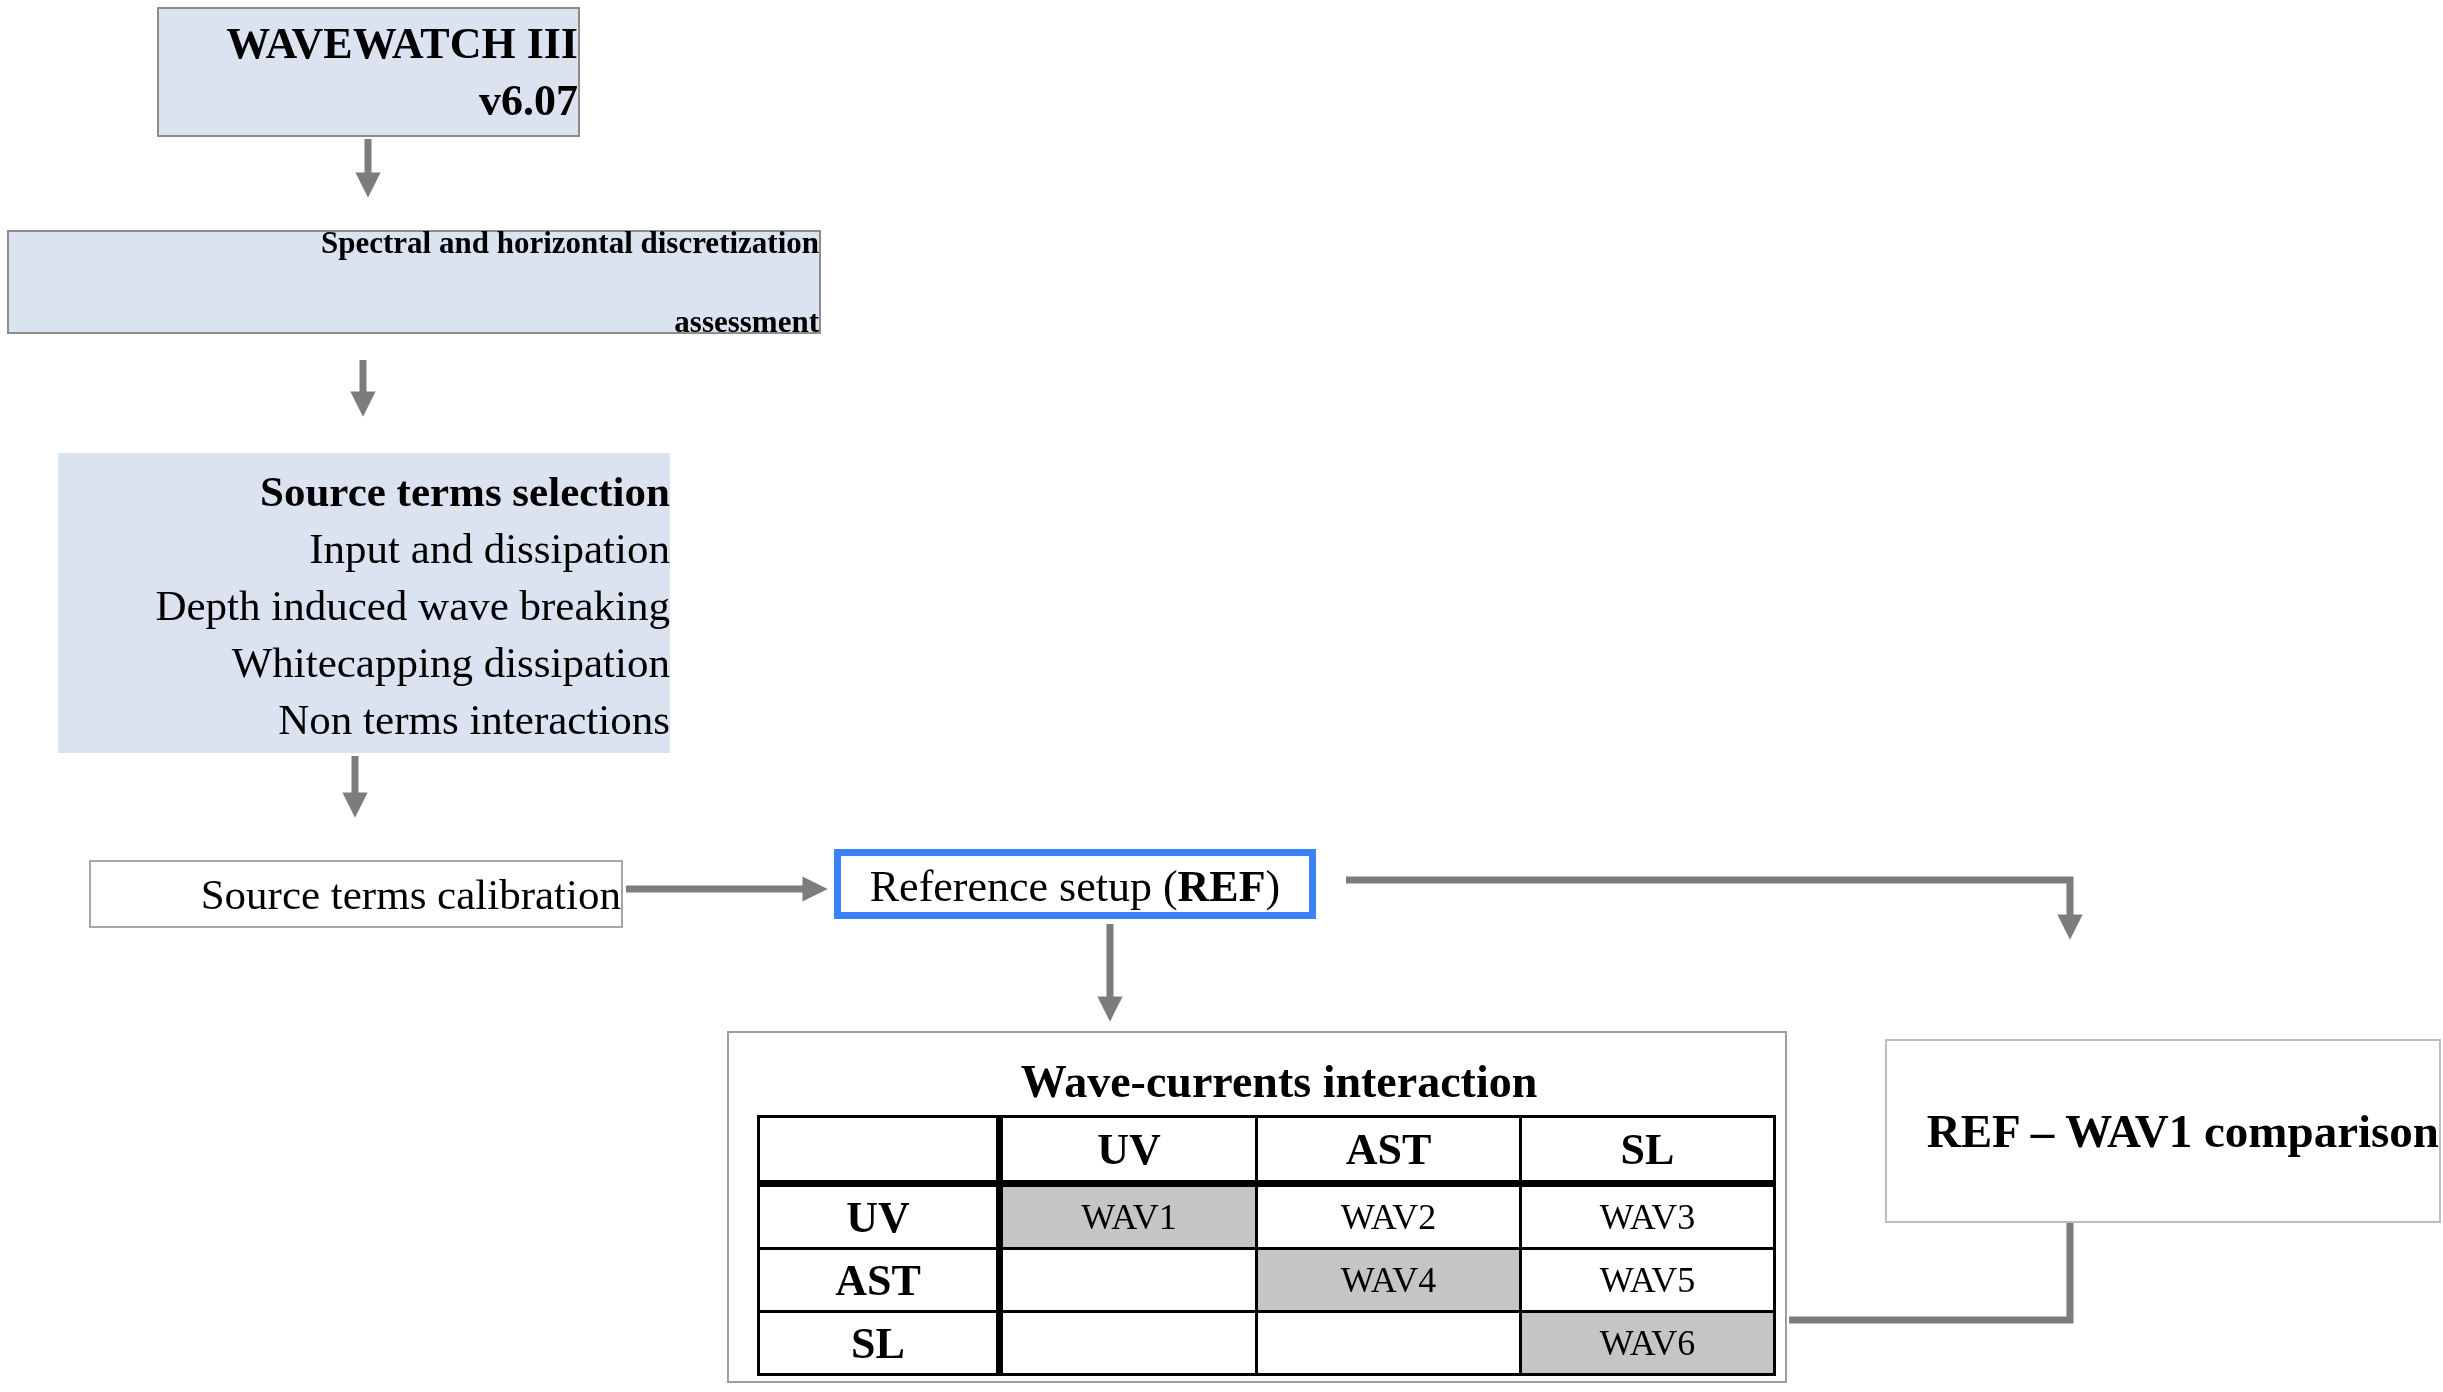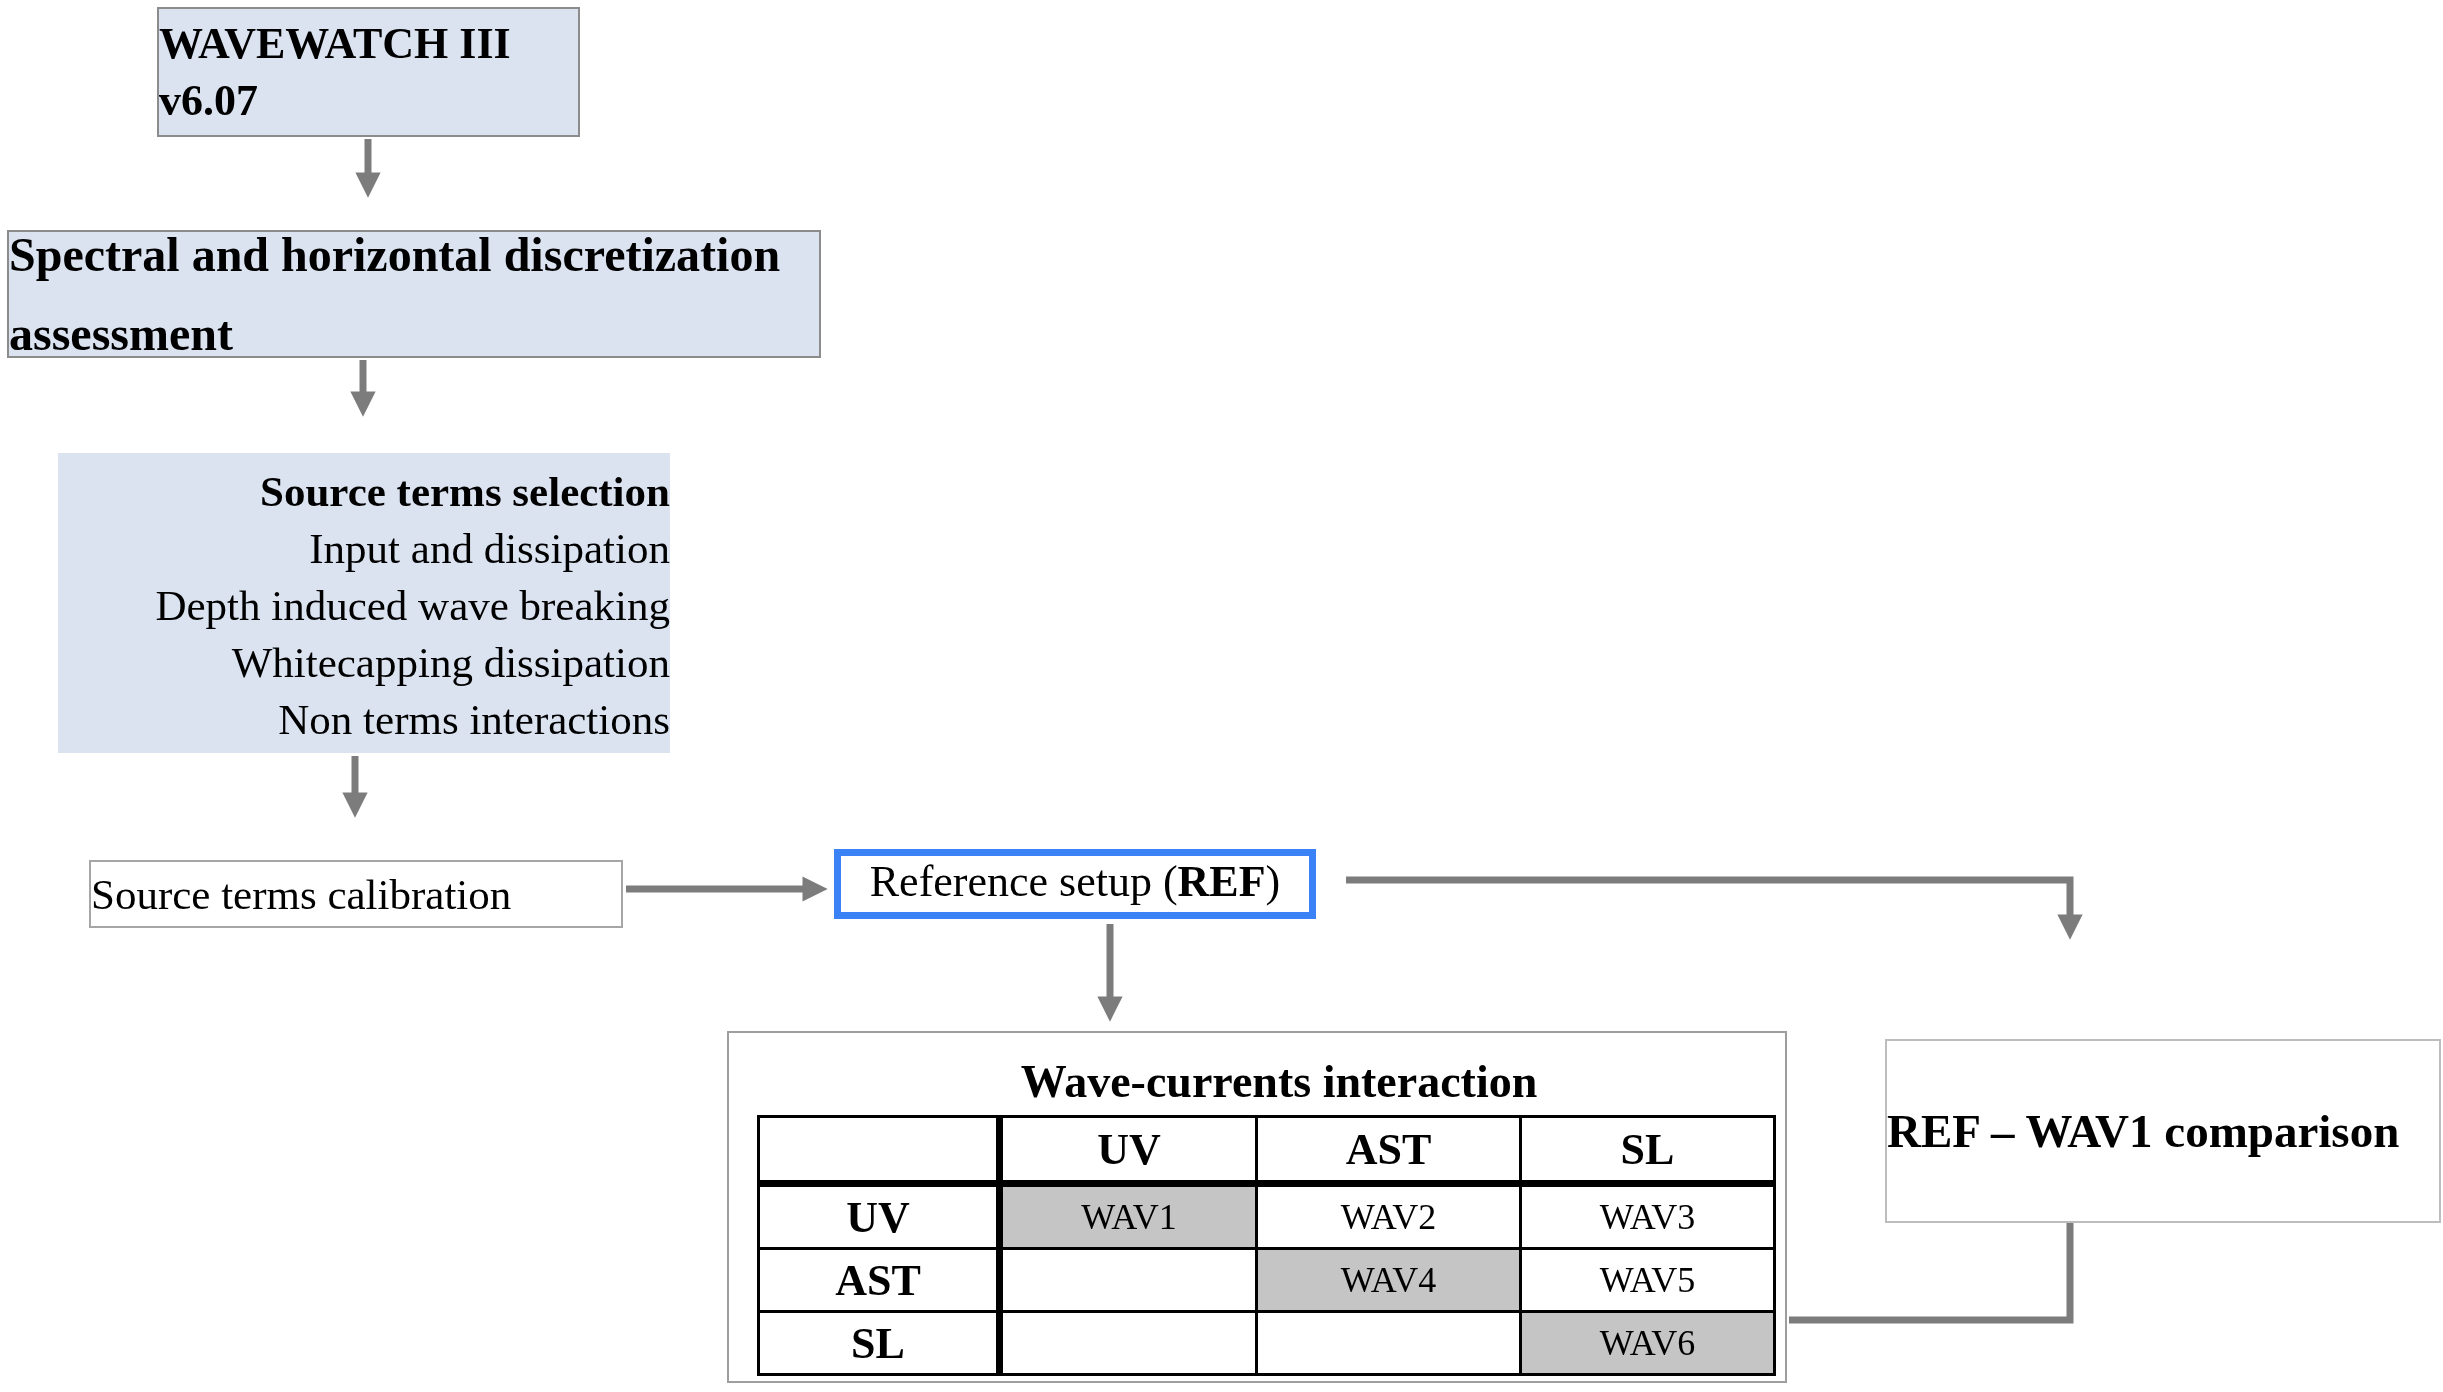--- a/index.html
+++ b/index.html
@@ -1,28 +1,28 @@
 <!DOCTYPE html>
 <html><head>
 <meta charset="utf-8">
 <style>
   html,body{margin:0;padding:0;background:#ffffff;}
   #stage{
     position:relative;width:2443px;height:1392px;background:#ffffff;overflow:hidden;
     font-family:"Liberation Serif","DejaVu Serif",serif;color:#000;
   }
-  .box{position:absolute;box-sizing:border-box;display:flex;flex-direction:column;justify-content:center;align-items:flex-start;text-align:center;}
+  .box{position:absolute;box-sizing:border-box;display:flex;flex-direction:column;justify-content:center;align-items:flex-end;text-align:center;}
   .blue{background:#dbe3f1;}
   .b-gray{border:2px solid #8c8c8c;}
   .bold{font-weight:bold;}
 
   
   #box-wavewatch{left:157px;top:7px;width:423px;height:130px;font-size:44px;font-weight:bold;line-height:57px;}
   
-  #box-discretization{left:7px;top:230px;width:814px;height:128px;font-size:48px;font-weight:bold;line-height:55px;gap:24px;}
+  #box-discretization{left:7px;top:230px;width:814px;height:104px;font-size:31px;font-weight:bold;line-height:55px;gap:24px;}
   
   #box-selection{left:58px;top:453px;width:612px;height:300px;align-items:flex-end;justify-content:flex-start;
     padding:10px 0 0 15px;font-size:43px;line-height:57px;text-align:left;}
   
   #box-calibration{left:89px;top:860px;width:534px;height:68px;background:#fff;border:2px solid #a6a6a6;font-size:43px;font-weight:normal;}
   
   #box-reference{left:834px;top:849px;width:482px;height:70px;background:#fff;border:7px solid #3b82f6;font-size:44px;flex-direction:row;}
   
   #box-comparison{left:1885px;top:1039px;width:556px;height:184px;background:#fff;border:2px solid #bdbdbd;font-size:47px;font-weight:bold;}
   

